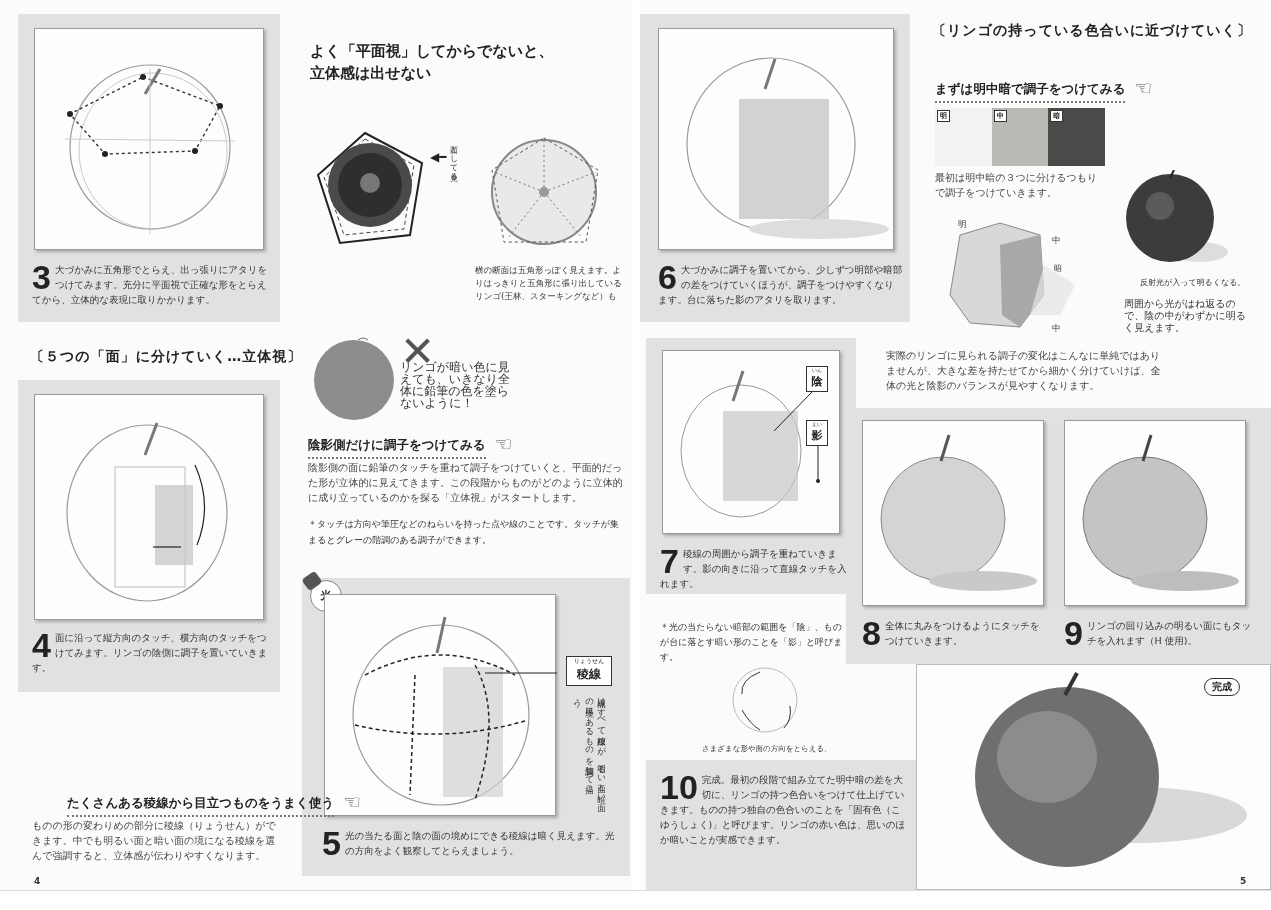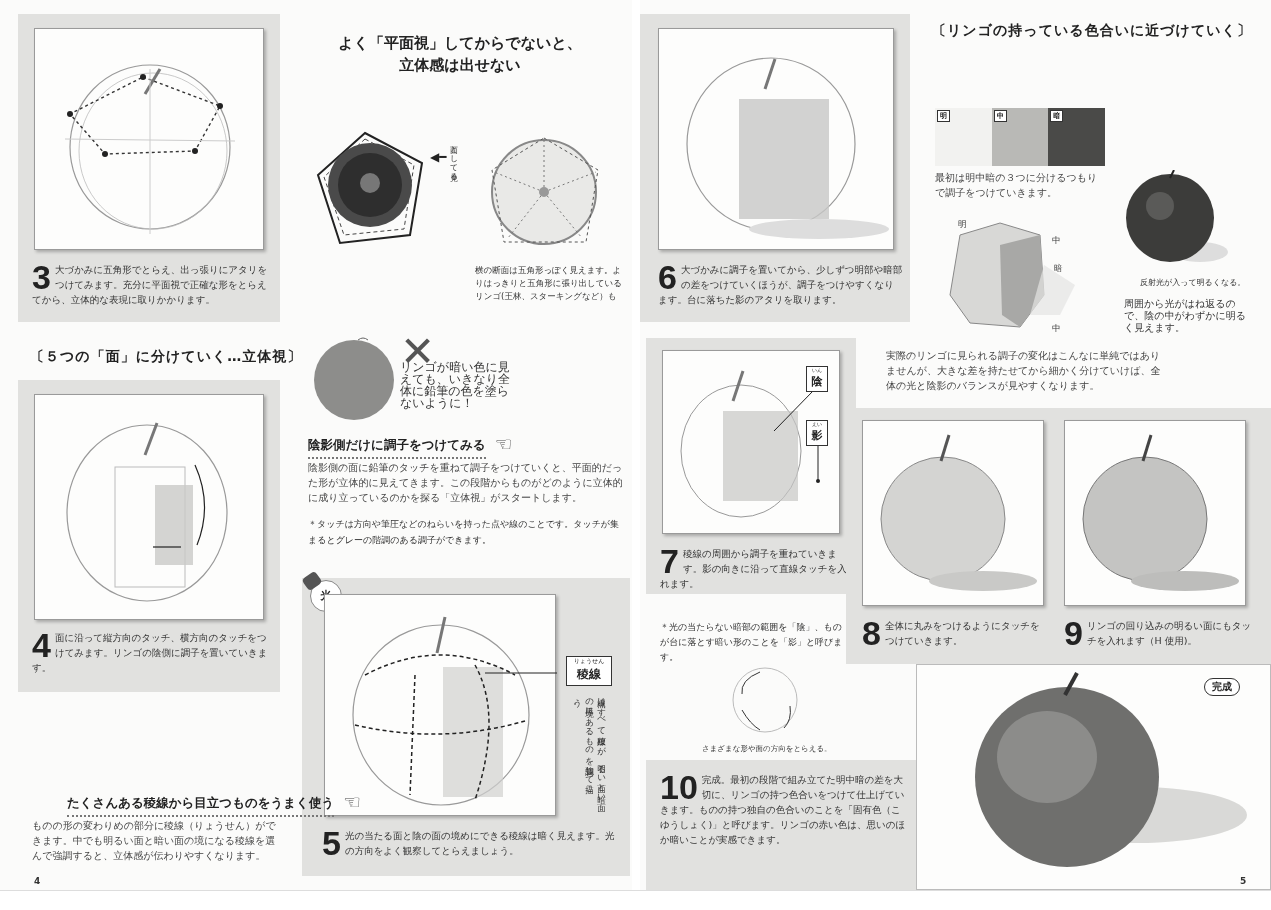--- a/index.html
+++ b/index.html
@@ -43,21 +43,21 @@
       <circle cx="35" cy="85" r="3" fill="#222"></circle>
       <line x1="30" y1="110" x2="200" y2="112" stroke="#ccc"></line>
       <line x1="115" y1="40" x2="115" y2="205" stroke="#ccc"></line>
     </svg>
   </div>
   <div class="step" style="left:32px; top:262px; width:238px;">
     <span class="num">3</span>
     <span>大づかみに五角形でとらえ、出っ張りにアタリをつけてみます。充分に平面視で正確な形をとらえてから、立体的な表現に取りかかります。</span>
   </div>
 
-  <div class="abs h-big" style="left:310px; top:32px; width:300px;text-align:center;">
+  <div class="abs h-big" style="left:310px; top:40px; width:300px;">
     <div>よく「平面視」してからでないと、</div>
     <div>立体感は出せない</div>
   </div>
 
   <div class="sketch" style="left:310px; top:125px; width:120px; height:125px;">
     <svg width="120" height="125" viewBox="0 0 120 125">
       <polygon points="55,8 112,38 100,110 30,118 8,50" fill="none" stroke="#222" stroke-width="2"></polygon>
       <polygon points="55,14 104,40 94,104 34,110 14,52" fill="none" stroke="#444" stroke-width="1" stroke-dasharray="4,3"></polygon>
       <circle cx="60" cy="60" r="42" fill="#4a4a4a"></circle>
       <circle cx="60" cy="60" r="32" fill="#2e2e2e"></circle>
@@ -163,20 +163,24 @@
       <rect x="80" y="70" width="90" height="120" fill="#c7c7c5" opacity="0.8"></rect>
       <ellipse cx="160" cy="200" rx="70" ry="10" fill="#ddd"></ellipse>
     </svg>
   </div>
   <div class="step" style="left:18px; top:262px; width:245px;">
     <span class="num">6</span>
     <span>大づかみに調子を置いてから、少しずつ明部や暗部の差をつけていくほうが、調子をつけやすくなります。台に落ちた影のアタリを取ります。</span>
   </div>
 
   <div class="abs h-bracket" style="left:292px; top:22px;">〔リンゴの持っている色合いに近づけていく〕</div>
+  <div class="abs" style="left:295px; top:76px;">
+    <span class="h-wavy">まずは明中暗で調子をつけてみる</span>
+    <span class="hand">☜</span>
+  </div>
 
   <div class="abs" style="left:295px; top:108px; width:170px; height:58px; display:flex;">
     <div style="flex:1; background:#f2f2f0; position:relative;">
       <span class="label-box" style="position:absolute; left:2px; top:2px; font-size:7px; padding:0 2px;">明</span>
     </div>
     <div style="flex:1; background:#b9b9b6; position:relative;">
       <span class="label-box" style="position:absolute; left:2px; top:2px; font-size:7px; padding:0 2px;">中</span>
     </div>
     <div style="flex:1; background:#4a4a48; position:relative;">
       <span class="label-box" style="position:absolute; left:2px; top:2px; font-size:7px; padding:0 2px;">暗</span>

